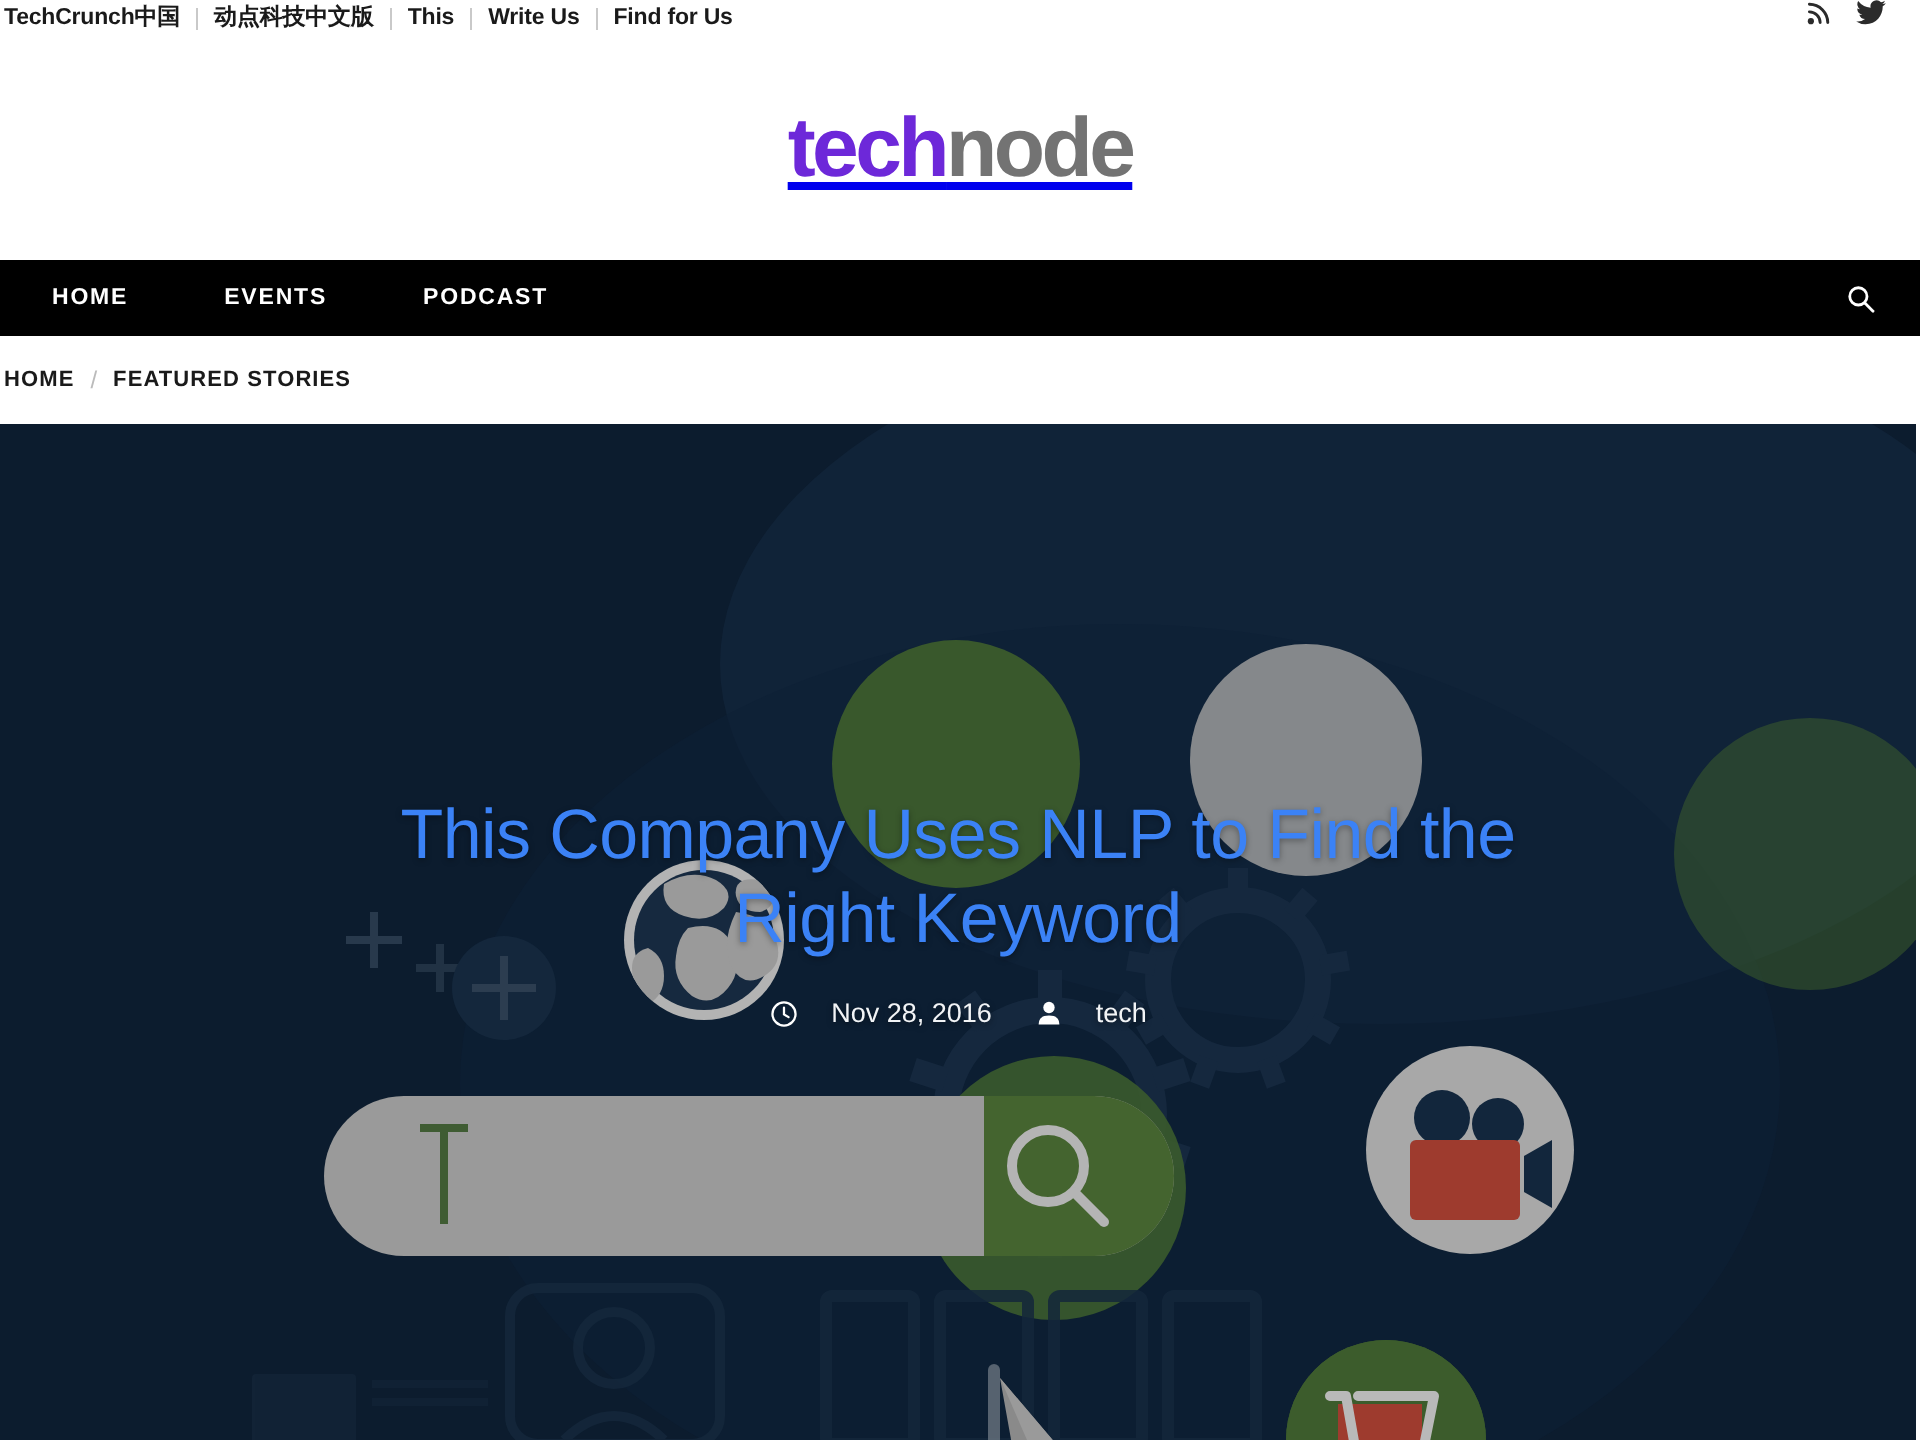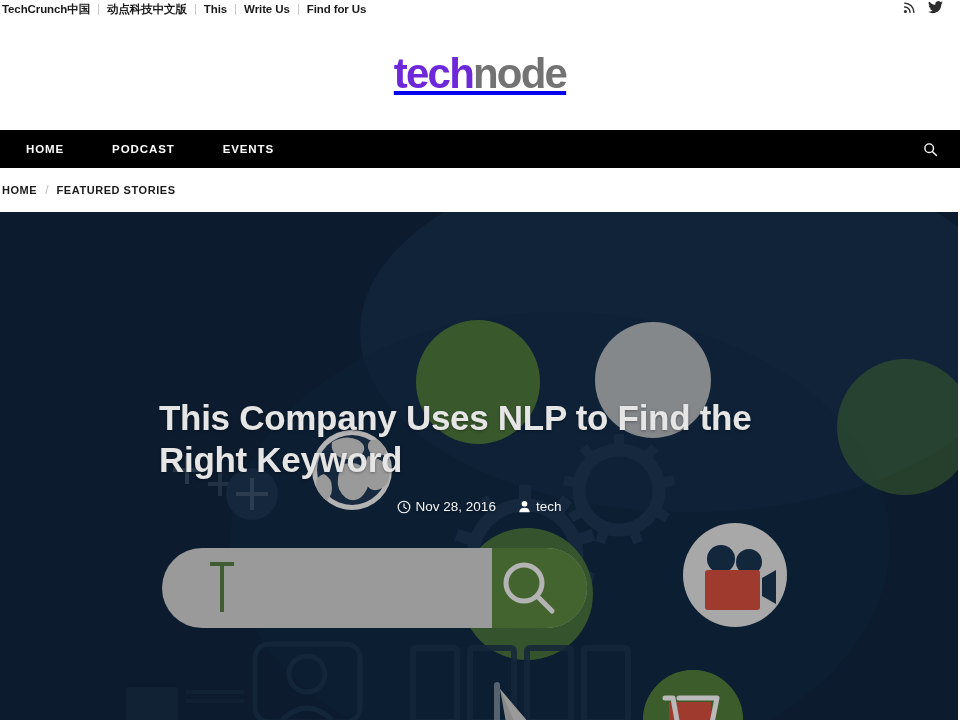--- a/index.html
+++ b/index.html
@@ -124,39 +124,39 @@
   .hero-overlay {
     position: absolute; inset: 0;
     display: flex;
     flex-direction: column;
     align-items: center;
     justify-content: flex-start;
     padding-top: 185px;
     z-index: 9;
   }
   .hero-title {
-    color: #e5e5e5;
+    color: #3b82f6;
     font-size: 35px;
-    font-weight: 700;
+    font-weight: 400;
     line-height: 1.20;
-    text-align: left;
+    text-align: center;
     max-width: 640px;
     letter-spacing: -0.3px;
     text-shadow: 0 1px 3px rgba(0,0,0,.35);
   }
   .hero-meta {
     margin-top: 18px;
     display: flex;
     align-items: center;
     gap: 22px;
     color: #f2f4f6;
     font-size: 13.5px;
     text-shadow: 0 1px 3px rgba(0,0,0,.45);
   }
-  .meta-chunk { display: flex; align-items: center; gap: 5px; text-align: center; }
+  .meta-chunk { display: flex; align-items: center; gap: 17px; text-align: center; }
   .meta-ico { display: block; }
 </style>
 </head>
 <body>
 
 <div class="topbar">
   <div class="topbar-links">
     <a class="topbar-link" href="#">TechCrunch中国</a>
     <span class="topbar-sep"></span>
     <a class="topbar-link" href="#">动点科技中文版</a>
@@ -183,22 +183,22 @@
   </div>
 </div>
 
 <div class="logo-band">
   <a href="#" class="logo"><span class="tech">tech</span><span class="node">node</span></a>
 </div>
 
 <nav class="mainnav">
   <div class="nav-items">
     <a href="#" class="nav-item">HOME</a>
+    <a href="#" class="nav-item">EVENTS</a>
     <a href="#" class="nav-item">PODCAST</a>
-    <a href="#" class="nav-item">EVENTS</a>
   </div>
   <div class="nav-search">
     <svg width="15" height="15" viewBox="0 0 16 16" fill="none" stroke="#ffffff" stroke-width="1.5">
       <circle cx="6.6" cy="6.6" r="4.6"></circle>
       <line x1="10.2" y1="10.3" x2="14.4" y2="14.5" stroke-linecap="round"></line>
     </svg>
   </div>
 </nav>
 
 <div class="breadcrumb">

